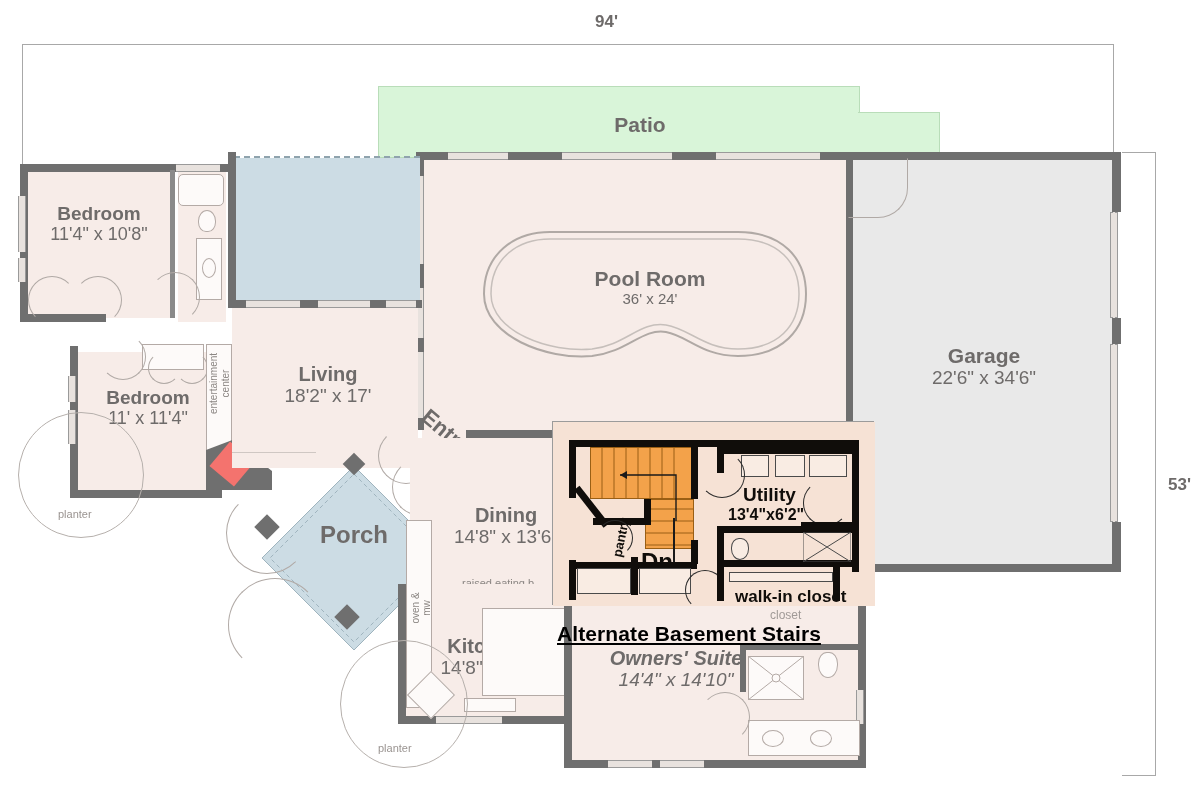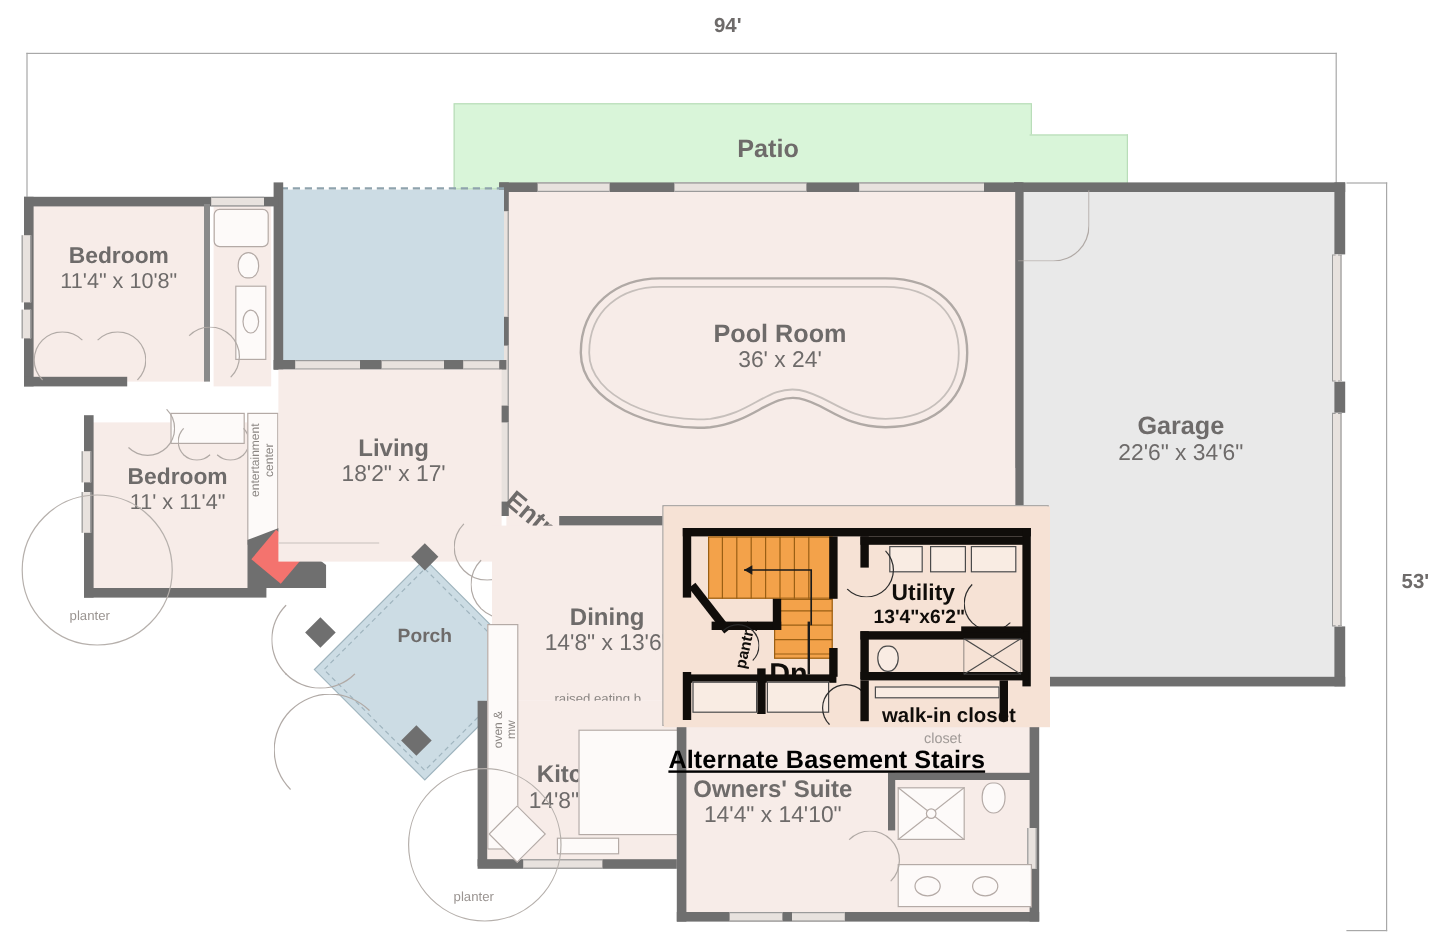--- a/index.html
+++ b/index.html
@@ -85,21 +85,21 @@
   <div class="winv" style="left:416px;top:352px;width:8px;height:66px;"></div>
 
   <div class="abs" style="left:480px;top:228px;width:330px;height:136px;">
     <svg width="330" height="136" viewBox="0 0 330 136">
       <path d="M70 4 H258 C302 4 326 30 326 66 C326 102 302 128 258 128 C222 128 208 108 186 104 C162 100 148 124 112 128 C66 132 4 108 4 66 C4 26 34 4 70 4 Z" fill="none" stroke="#b0a9a5" stroke-width="2"></path>
       <path d="M70 11 H258 C298 11 319 34 319 66 C319 98 298 121 258 121 C224 121 210 101 186 97 C160 93 146 117 112 121 C70 125 11 104 11 66 C11 30 38 11 70 11 Z" fill="none" stroke="#c6bfbb" stroke-width="1.5"></path>
     </svg>
   </div>
   <div class="lbl" style="left:570px;top:268px;width:160px;font-size:21px;">
     <span>Pool Room</span>
-    <span class="dim" style="font-size:19px;">36' x 24'</span>
+    <span class="dim" style="font-size:15px;">36' x 24'</span>
   </div>
 
   <div class="wall" style="left:398px;top:424px;width:96px;height:8px;transform:rotate(42deg);transform-origin:left top;"></div>
   <div class="win" style="left:410px;top:436px;width:64px;height:7px;transform:rotate(42deg);transform-origin:left top;"></div>
   <div class="wall" style="left:466px;top:430px;width:92px;height:8px;"></div>
 
   <div class="blue-fill" style="left:234px;top:158px;width:186px;height:146px;"></div>
   <div class="abs" style="left:234px;top:156px;width:186px;height:0;border-top:2px dashed #8fa3ad;"></div>
   <div class="wall" style="left:228px;top:152px;width:8px;height:156px;"></div>
   <div class="wall" style="left:228px;top:300px;width:194px;height:8px;"></div>
@@ -164,21 +164,21 @@
   </div>
   <div class="arc" style="left:378px;top:428px;width:54px;height:54px;border-color:transparent;border-bottom-color:#b0a9a5;border-left-color:#b0a9a5;"></div>
   <div class="arc" style="left:392px;top:458px;width:56px;height:56px;border-color:transparent;border-bottom-color:#b0a9a5;border-left-color:#b0a9a5;"></div>
 
   <div class="abs" style="left:258px;top:462px;width:192px;height:192px;">
     <svg width="192" height="192" viewBox="0 0 192 192">
       <polygon points="96,4 188,96 96,188 4,96" fill="#ccdce4" stroke="#9fb4be" stroke-width="1"></polygon>
       <polygon points="96,12 180,96 96,180 12,96" fill="none" stroke="#9fb4be" stroke-width="1" stroke-dasharray="4 3"></polygon>
     </svg>
   </div>
-  <div class="lbl" style="left:304px;top:522px;width:100px;font-size:16px;">
+  <div class="lbl" style="left:304px;top:522px;width:100px;font-size:24px;">
     <span>Porch</span>
   </div>
   <div class="wall" style="left:258px;top:518px;width:18px;height:18px;transform:rotate(45deg);"></div>
   <div class="wall" style="left:346px;top:456px;width:16px;height:16px;transform:rotate(45deg);"></div>
   <div class="wall" style="left:338px;top:608px;width:18px;height:18px;transform:rotate(45deg);"></div>
   <div class="wall" style="left:426px;top:518px;width:16px;height:16px;transform:rotate(45deg);"></div>
   <div class="arc" style="left:226px;top:492px;width:80px;height:80px;border-color:transparent;border-bottom-color:#b0a9a5;border-left-color:#b0a9a5;"></div>
   <div class="arc" style="left:228px;top:578px;width:92px;height:92px;border-color:transparent;border-top-color:#b0a9a5;border-left-color:#b0a9a5;"></div>
 
   <div class="room-fill" style="left:410px;top:438px;width:150px;height:146px;"></div>
@@ -205,21 +205,21 @@
   <div class="abs" style="left:340px;top:640px;width:126px;height:126px;border:1px solid #b6b0ac;border-radius:50%;"></div>
   <div class="small" style="left:378px;top:742px;font-size:11px;color:#9a9491;">planter</div>
 
   <div class="room-fill" style="left:570px;top:600px;width:290px;height:164px;"></div>
   <div class="wall" style="left:564px;top:596px;width:8px;height:172px;"></div>
   <div class="wall" style="left:564px;top:760px;width:302px;height:8px;"></div>
   <div class="wall" style="left:858px;top:572px;width:8px;height:196px;"></div>
   <div class="win" style="left:608px;top:760px;width:44px;height:8px;"></div>
   <div class="win" style="left:660px;top:760px;width:44px;height:8px;"></div>
   <div class="winv" style="left:856px;top:690px;width:8px;height:34px;"></div>
-  <div class="lbl" style="left:564px;top:648px;width:160px;font-size:20px;">
+  <div class="lbl" style="left:596px;top:648px;width:160px;font-size:20px;font-style:italic;">
     <span>Owners' Suite</span>
     <span class="dim" style="font-size:19px;">14'4" x 14'10"</span>
   </div>
   <div class="wall" style="left:740px;top:644px;width:6px;height:48px;"></div>
   <div class="wall" style="left:740px;top:644px;width:120px;height:6px;"></div>
   <div class="fixw" style="left:748px;top:656px;width:56px;height:44px;"></div>
   <div class="abs" style="left:748px;top:656px;width:56px;height:44px;">
     <svg width="56" height="44" viewBox="0 0 56 44">
       <line x1="0" y1="0" x2="56" y2="44" stroke="#b4aaa6" stroke-width="1"></line>
       <line x1="56" y1="0" x2="0" y2="44" stroke="#b4aaa6" stroke-width="1"></line>

